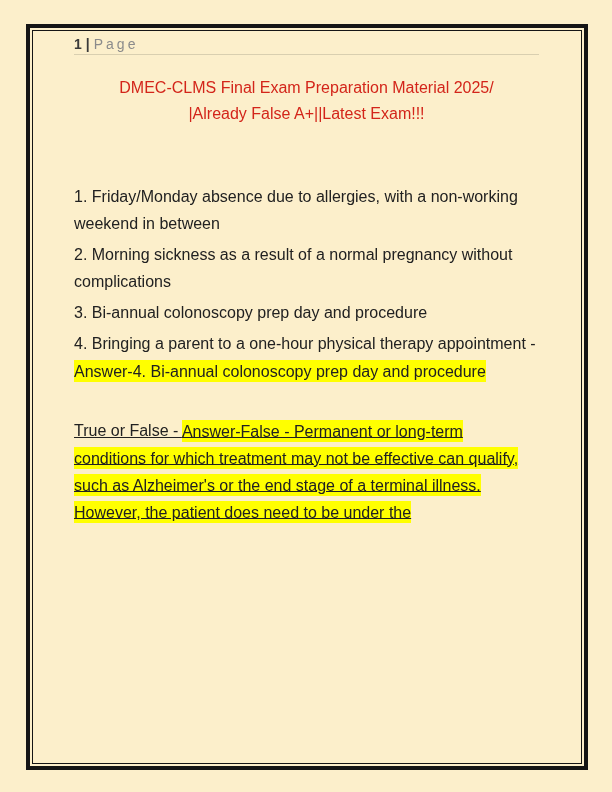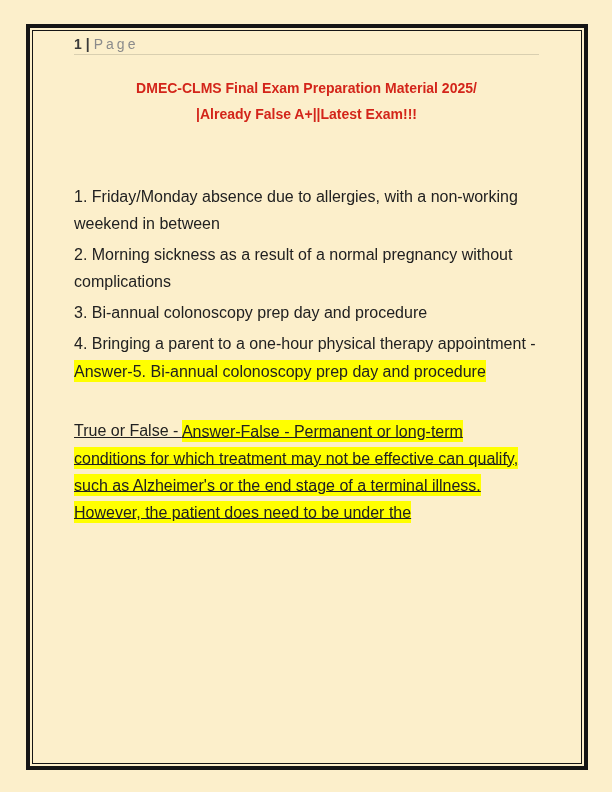--- a/index.html
+++ b/index.html
@@ -41,22 +41,22 @@
     padding-bottom: 3px;
     border-bottom: 1px solid #D9CFB0;
   }
   .page-num { font-weight: bold; color: #3A3A3A; }
   .page-sep { font-weight: bold; color: #3A3A3A; margin: 0 4px; }
   .page-label { color: #8B8B8B; letter-spacing: 3px; }
   .doc-title {
     margin-top: 20px;
     text-align: center;
     color: #D3251A;
-    font-weight: bold;
-    font-size: 14px;
+    font-weight: normal;
+    font-size: 16px;
     line-height: 26px;
   }
   .para { margin: 4px 0 0 0; }
   .q1 { margin-top: 36px; }
   .first-opt { margin-top: 56px; }
   .q2 { margin-top: 27px; }
   .tf { margin-top: 33px; text-decoration: underline; }
   mark {
     background: #FFFF00;
     color: inherit;
@@ -78,21 +78,21 @@
         <div class="doc-title">
           <div>DMEC-CLMS Final Exam Preparation Material 2025/</div>
           <div>|Already False A+||Latest Exam!!!</div>
         </div>
 
 
         <p class="para first-opt">1. Friday/Monday absence due to allergies, with a non-working weekend in between</p>
         <p class="para">2. Morning sickness as a result of a normal pregnancy without complications</p>
         <p class="para">3. Bi-annual colonoscopy prep day and procedure</p>
 
-        <p class="para"><span>4. Bringing a parent to a one-hour physical therapy appointment - </span><mark>Answer-5. Bi-annual colonoscopy prep day and procedure</mark></p>
+        <p class="para"><span>4. Bringing a parent to a one-hour physical therapy appointment - </span><mark>Answer-4. Bi-annual colonoscopy prep day and procedure</mark></p>
 
 
         <p class="para tf"><span>True or False - </span><mark>Answer-False - Permanent or long-term conditions for which treatment may not be effective can qualify, such as Alzheimer's or the end stage of a terminal illness. However, the patient does need to be under the</mark></p>
 
       </div>
     </div>
   </div>
 </div>
 
 </body></html>

